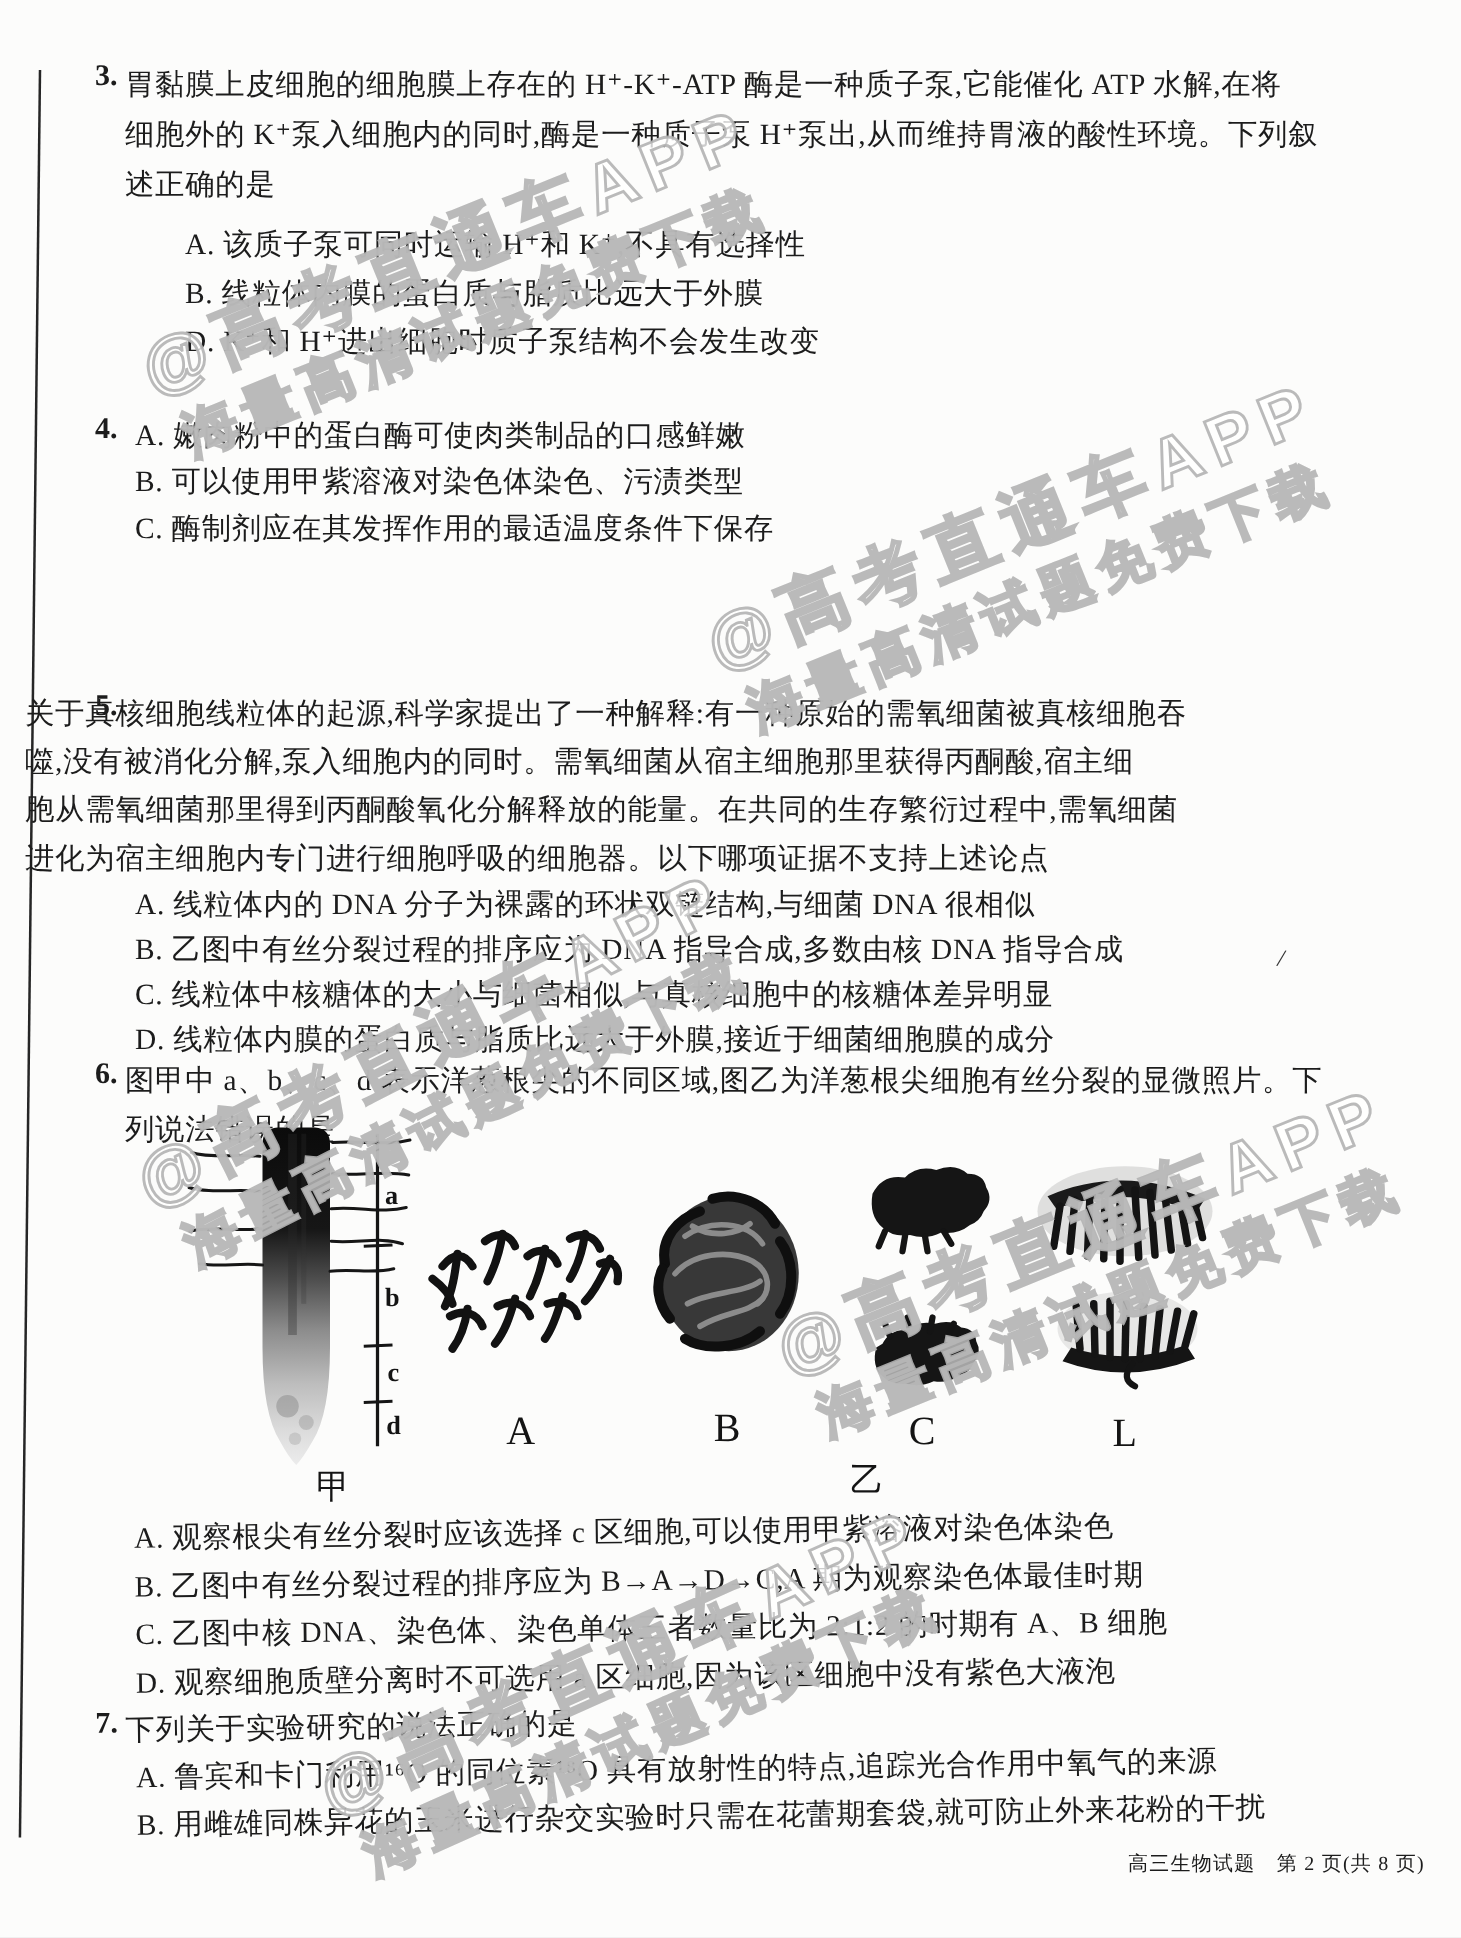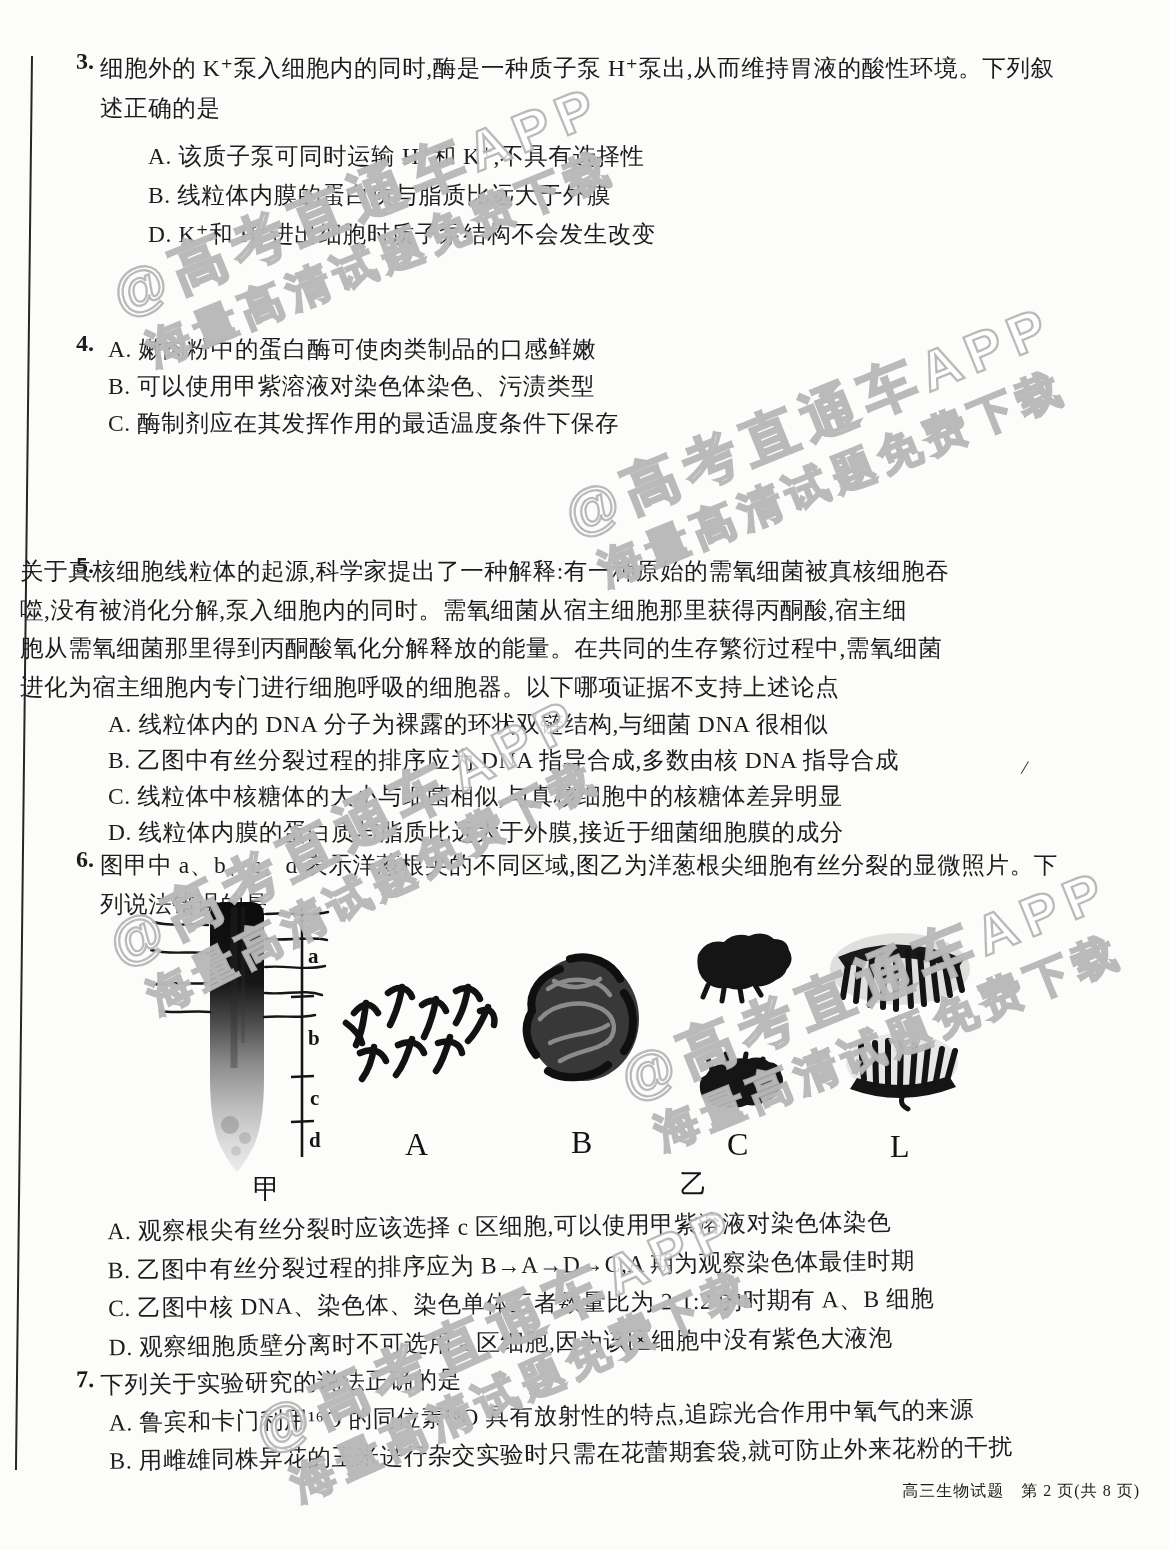--- a/index.html
+++ b/index.html
@@ -63,20 +63,21 @@
 </head>
 <body>
 
 <div class="page">
 
   <div class="edge-line"></div>
 
   <div class="q q3" style="top:48px">
     <div class="qnum">3.</div>
     <div class="stem">
+      <div class="line">胃黏膜上皮细胞的细胞膜上存在的 H⁺-K⁺-ATP 酶是一种质子泵,它能催化 ATP 水解,在将</div>
       <div class="line">细胞外的 K⁺泵入细胞内的同时,酶是一种质子泵 H⁺泵出,从而维持胃液的酸性环境。下列叙</div>
       <div class="line">述正确的是</div>
     </div>
     <div class="opts">
       <div class="line">A. 该质子泵可同时运输 H⁺和 K⁺,不具有选择性</div>
       <div class="line">B. 线粒体内膜的蛋白质与脂质比远大于外膜</div>
       <div class="line">D. K⁺和 H⁺进出细胞时质子泵结构不会发生改变</div>
     </div>
   </div>
 

